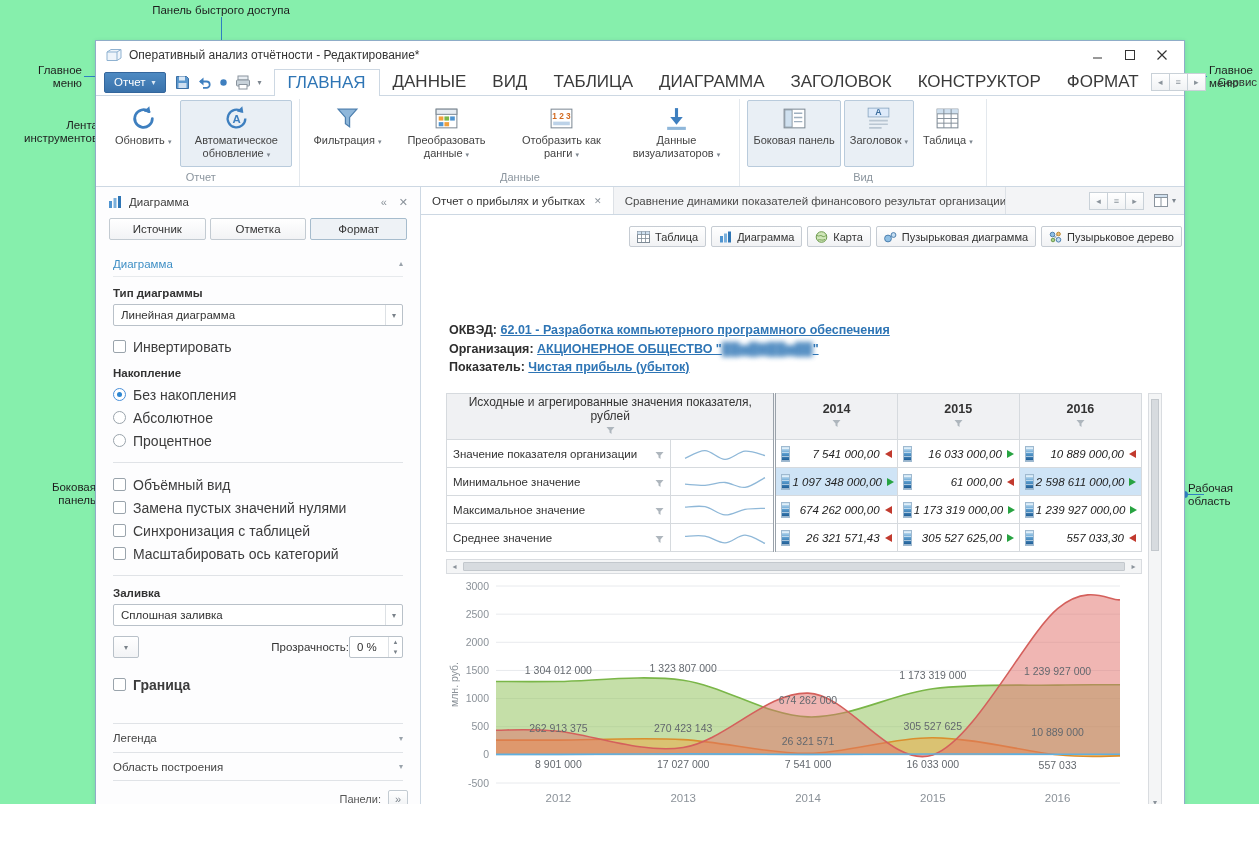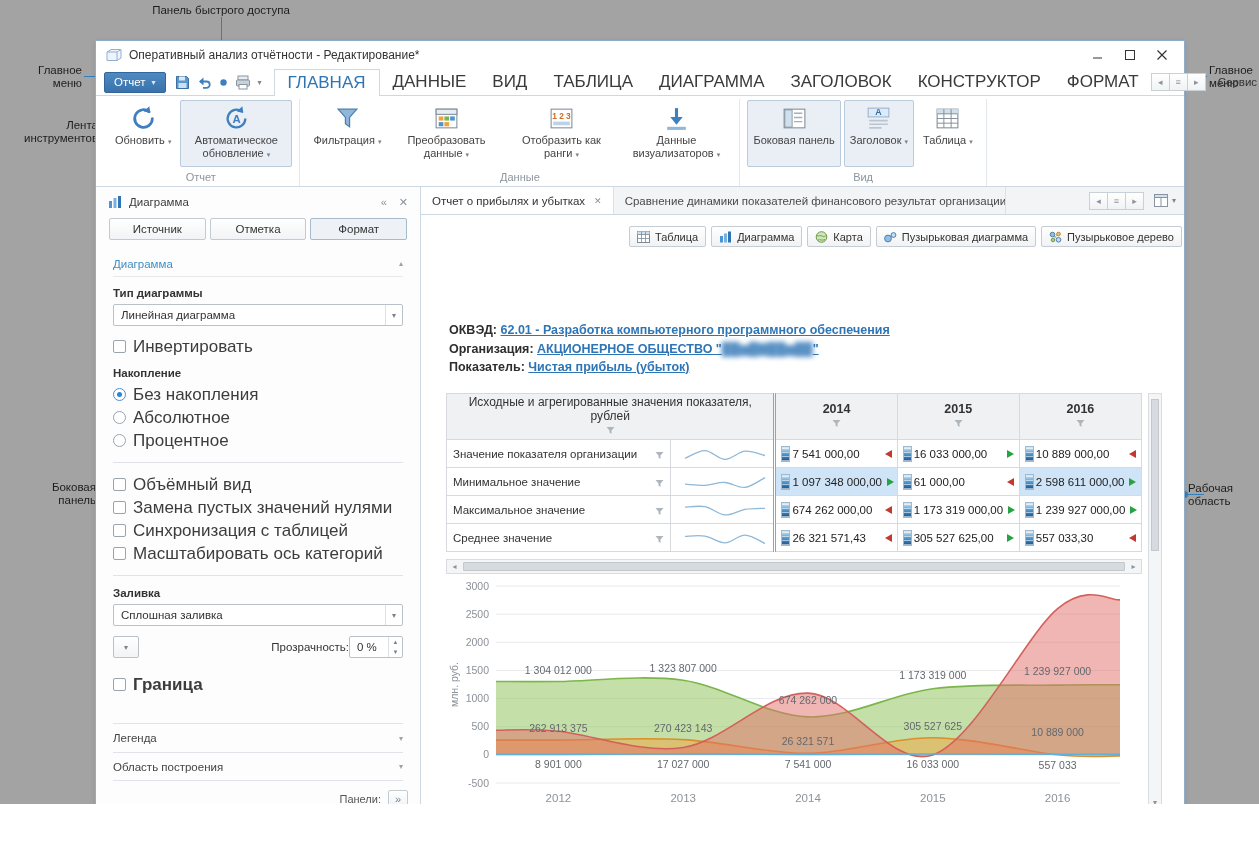--- a/index.html
+++ b/index.html
@@ -1,17 +1,17 @@
 <!DOCTYPE html>
 <html><head>
 <meta charset="utf-8">
 <style>
   * { margin:0; padding:0; box-sizing:border-box; }
   body { font-family:"Liberation Sans","DejaVu Sans",sans-serif; font-size:12px; color:#333; background:#fff; }
-  .stage { position:relative; width:1259px; height:804px; background:#a3a3a3; overflow:hidden; }
+  .stage { position:relative; width:1259px; height:804px; background:#86efac; overflow:hidden; }
 
   
   .co-text { position:absolute; font-size:11.5px; color:#1d1d1d; line-height:13px; }
   .ta-r { text-align:right; }
   .ta-c { text-align:center; }
   .co-line { position:absolute; background:#2f7fc1; }
   .co-dot { position:absolute; width:7px; height:7px; border-radius:50%; background:#2f7fc1; }
 
   
   .window { position:absolute; left:95px; top:40px; width:1090px; height:798px; background:#fff;
@@ -61,21 +61,21 @@
             justify-content:center; font-size:11.5px; color:#333; border-radius:2px; }
   .sp-tab.active { background:#eef2f6; border-color:#a6bccd; }
   .sp-body { flex:1; padding:2px 17px 0; overflow:hidden; }
   .sp-sechead { height:26px; display:flex; justify-content:space-between; align-items:center; border-bottom:1px solid #e7eaed; margin-bottom:9px; }
   .sp-secname { color:#3f8fc5; font-size:11.5px; }
   .chev { color:#9aa3ab; font-size:8px; }
   .sp-label { font-weight:bold; font-size:11.5px; color:#333; margin:10px 0 5px; }
   .sp-select { height:22px; border:1px solid #b9c1c9; background:#fff; display:flex; align-items:center; justify-content:space-between;
                padding:0 0 0 7px; font-size:11.5px; color:#333; border-radius:2px; margin:2px 0 10px; }
   .sel-dd { font-size:8px; color:#7a828a; border-left:1px solid #dde1e5; align-self:stretch; display:flex; align-items:center; padding:0 6px; }
-  .sp-opt { display:flex; align-items:center; gap:7px; font-size:17px; color:#3c3c3c; height:21px; margin:2px 0; }
+  .sp-opt { display:flex; align-items:center; gap:7px; font-size:14px; color:#3c3c3c; height:21px; margin:2px 0; }
   .sp-opt.bold span:last-child { font-weight:bold; }
   .cb { width:13px; height:13px; border:1px solid #9aa4ac; background:#fff; border-radius:2px; flex:none; }
   .rb { width:13px; height:13px; border:1px solid #9aa4ac; border-radius:50%; background:#fff; position:relative; flex:none; }
   .rb.on { border-color:#4a90d9; }
   .rb.on::after { content:''; position:absolute; left:3px; top:3px; right:3px; bottom:3px; background:#2e86d1; border-radius:50%; }
   .sp-hr { border-top:1px solid #e0e3e7; margin:11px 0; }
   .sp-transrow { display:flex; align-items:center; margin:2px 0 0; }
   .sp-colorbtn { width:26px; height:22px; border:1px solid #b9c1c9; border-radius:2px; background:linear-gradient(#fff,#f2f3f5);
                  display:flex; align-items:center; justify-content:center; font-size:8px; color:#7a828a; }
   .sp-translabel { margin-left:auto; font-size:11.5px; }
@@ -120,21 +120,21 @@
   .thx { font-size:12px; color:#333; padding:0 14px; line-height:14px; }
   .thy { font-size:12.5px; font-weight:bold; color:#333; }
   .fun { display:inline-flex; margin-top:3px; }
   .trd td { height:28px; padding:0; background:#fff; }
   .cf { display:flex; align-items:center; height:100%; padding:0 6px; font-size:11.5px; }
   .cf .lbl { flex:1; color:#333; white-space:nowrap; overflow:hidden; }
   .td-val .cf { padding:0 5px; }
   .vbar { width:9px; height:16px; flex:none; border:1px solid #9fb9cf;
           background:repeating-linear-gradient(0deg, rgba(255,255,255,.55) 0 1px, transparent 1px 4px),
                      linear-gradient(180deg,#d9ecf8 0%,#5d9fd0 45%,#17558e 100%); }
-  .vnum { flex:1; color:#222; padding:0 2px; white-space:nowrap; }
+  .vnum { flex:1; text-align:right; color:#222; padding:0 2px; white-space:nowrap;font-style:italic; }
   .tri { width:0; height:0; border-top:4.5px solid transparent; border-bottom:4.5px solid transparent; flex:none; margin-left:3px; }
   .tri-down { border-right:7px solid #c23a2e; }
   .tri-up { border-left:7px solid #27a341; }
   td.hl { background:#cfe4f6 !important; }
 
   .hscroll { position:absolute; left:25px; top:344px; width:696px; height:15px; background:#f4f5f6; border:1px solid #d9dce0;
              display:flex; align-items:stretch; }
   .hs-btn { width:15px; display:flex; align-items:center; justify-content:center; color:#8b939b; font-size:8px; flex:none; }
   .hs-thumb { flex:1; margin:2px 1px; background:#d7dbdf; border:1px solid #c3c8cd; border-radius:1px; }
 

